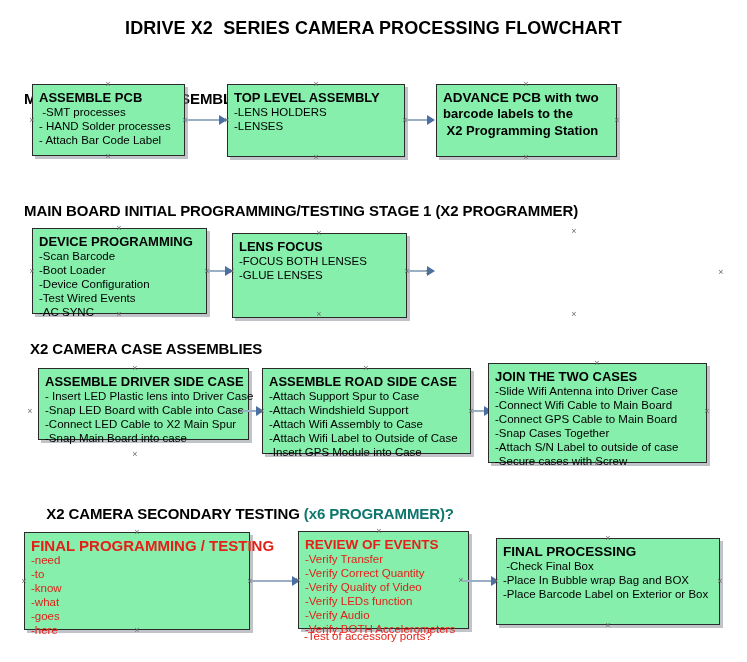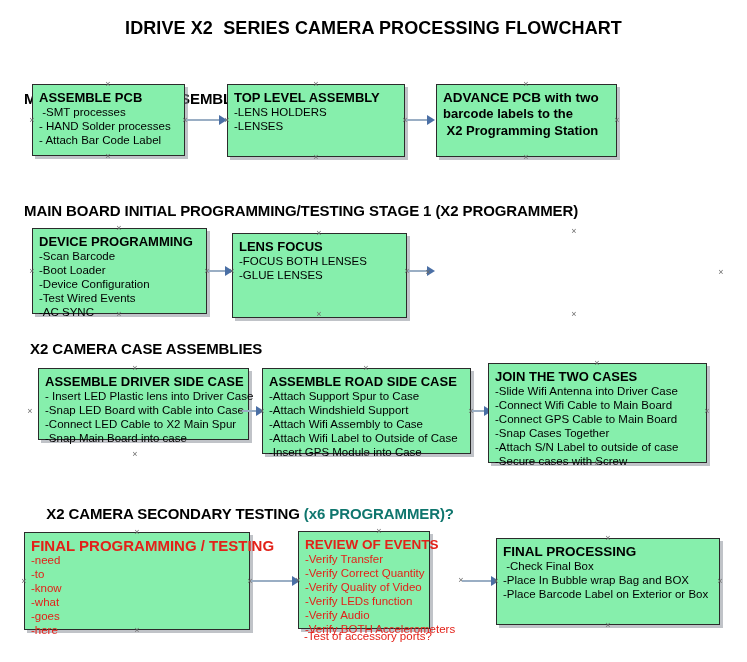--- a/index.html
+++ b/index.html
@@ -286,21 +286,21 @@
     </div>
   </div>
   <div class="handle" style="left:137px; top:532px;"></div>
   <div class="handle" style="left:137px; top:630px;"></div>
   <div class="handle" style="left:24px;  top:581px;"></div>
   <div class="handle" style="left:250px; top:581px;"></div>
 
   <div class="conn" style="left:251px; top:580px; width:44px;"></div>
   <div class="conn-head" style="left:292px; top:576px;"></div>
 
-  <div class="node red" style="left:298px; top:531px; width:132px; height:98px;">
+  <div class="node red" style="left:298px; top:531px; width:171px; height:98px;">
     <div class="body">
       <div class="node-title" style="font-size:13.5px;">REVIEW OF EVENTS</div>
       <div class="node-line">-Verify Transfer</div>
       <div class="node-line">-Verify Correct Quantity</div>
       <div class="node-line">-Verify Quality of Video</div>
       <div class="node-line">-Verify LEDs function</div>
       <div class="node-line">-Verify Audio</div>
       <div class="node-line">-Verify BOTH Accelerometers</div>
     </div>
   </div>

